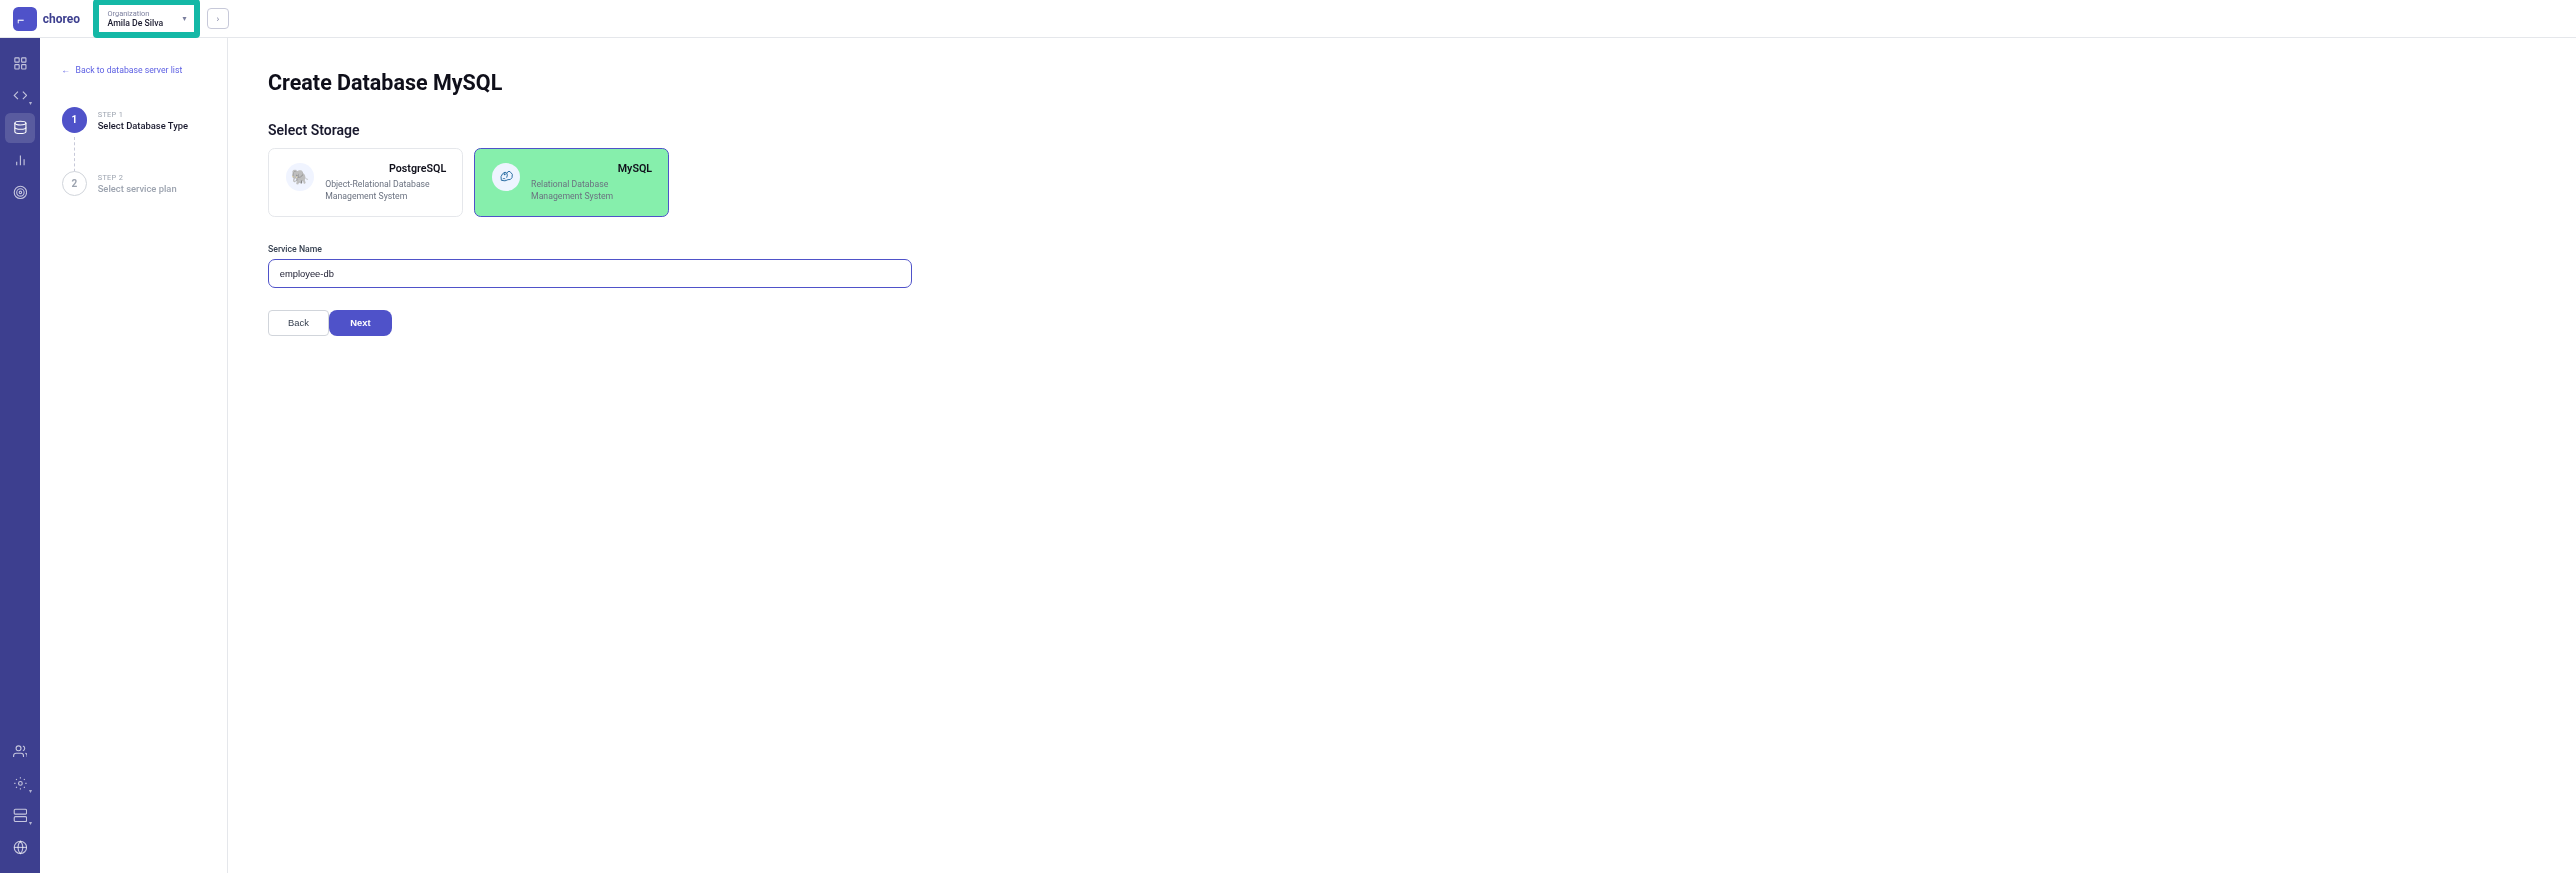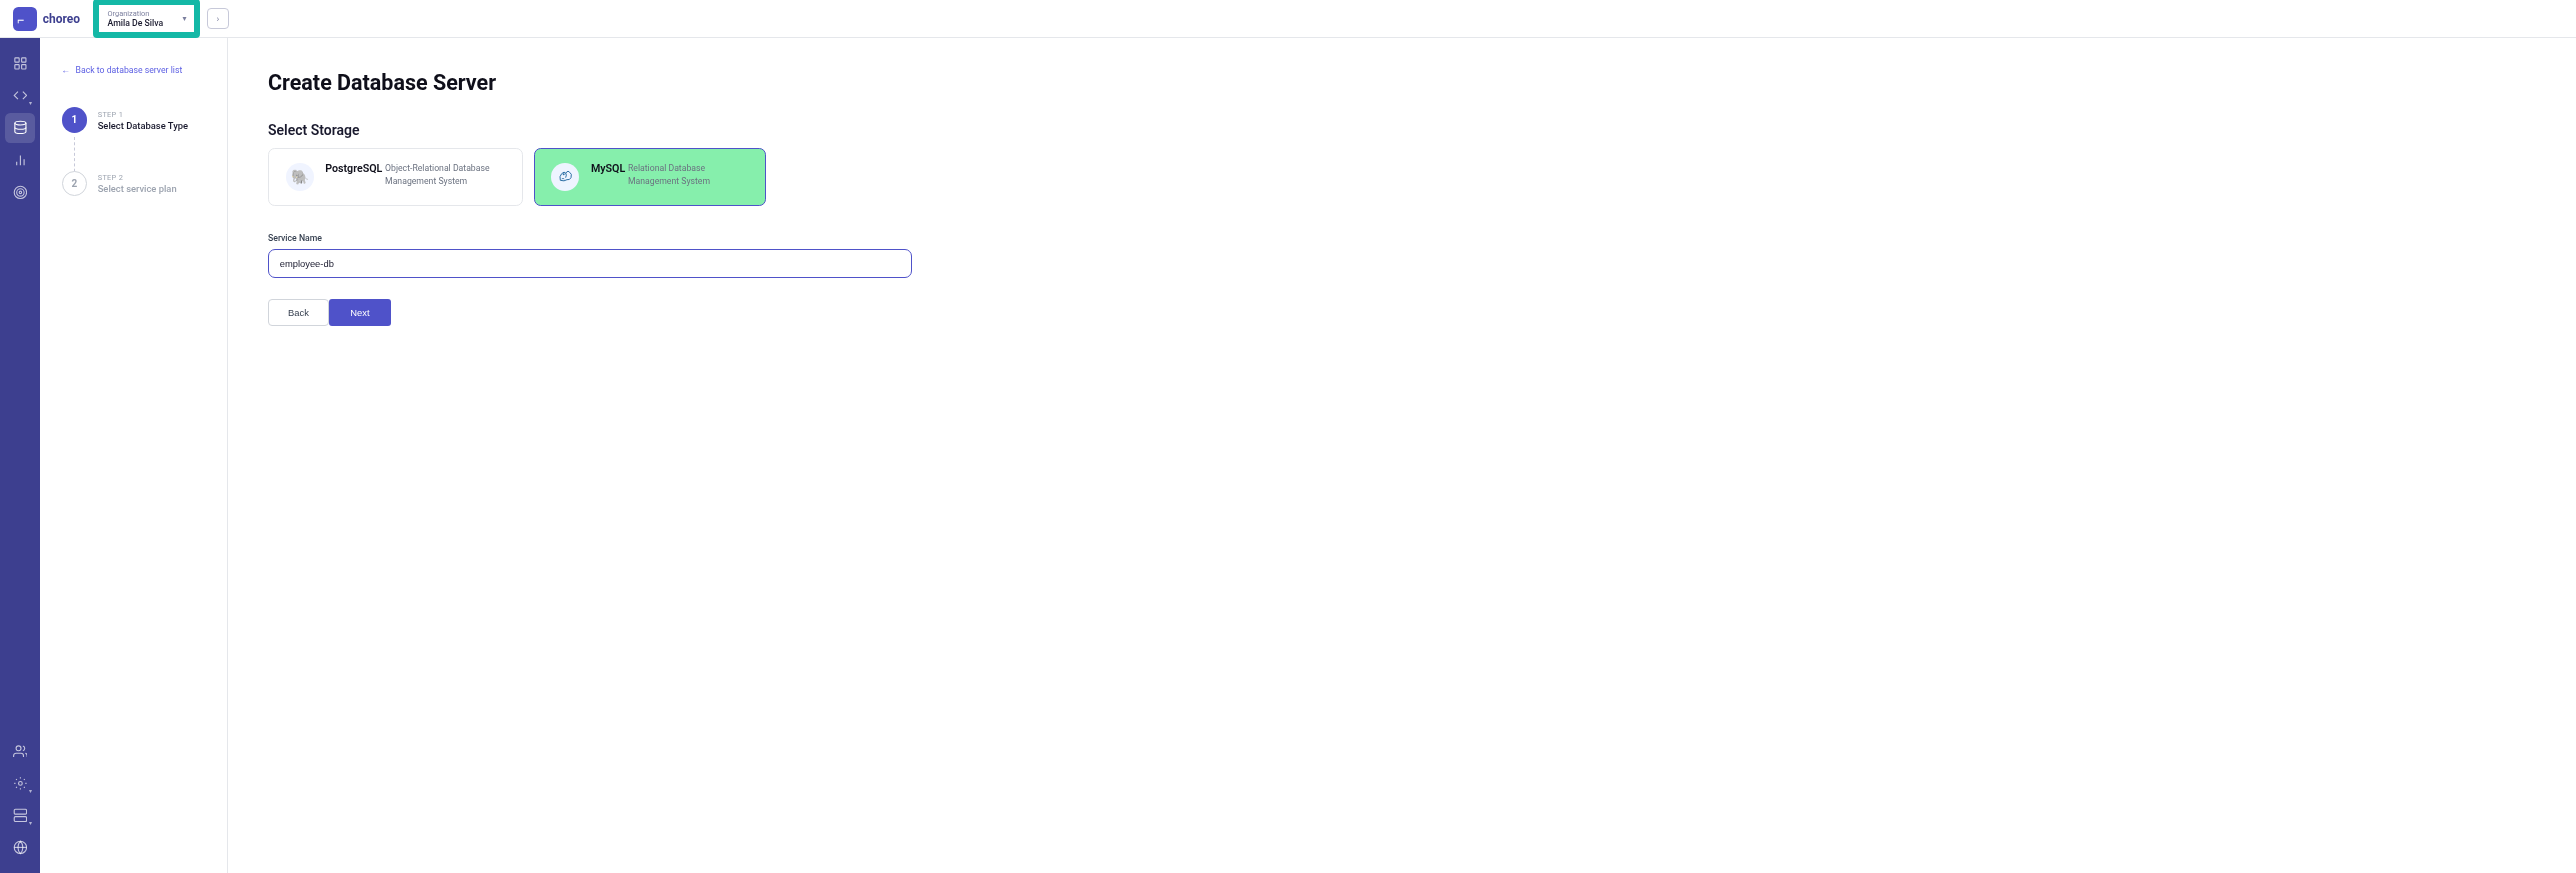--- a/index.html
+++ b/index.html
@@ -193,21 +193,21 @@
       display: flex;
       align-items: flex-start;
       gap: 10.7px;
       cursor: pointer;
       min-width: 161px;
       background: #fff;
       transition: border-color 0.15s;
     }
     .storage-card.selected { border-color: #4f52c9; border-width: 1.3px; background: #86efac; }
     .card-icon { width: 29.5px; height: 29.5px; flex-shrink: 0; display: flex; align-items: center; justify-content: center; }
-    .card-info { display: flex; flex-direction: row; gap: 2.7px; }
+    .card-info { display: flex; flex-direction: column; gap: 2.7px; align-items: flex-end; }
     .card-name { font-size: 10.7px; font-weight: 600; color: #0f0f1a; }
     .card-desc { font-size: 8.7px; color: #6b7280; line-height: 1.4; max-width: 121px; }
 
     
     .field-group { margin-bottom: 21.5px; }
     .field-label { font-size: 8.7px; font-weight: 500; color: #374151; margin-bottom: 5.4px; }
     .field-input {
       width: 100%;
       border: 1px solid #4f52c9;
       border-radius: 7px;
@@ -230,25 +230,25 @@
       border-radius: 4px;
       background: #fff;
       color: #374151;
       font-size: 9.4px;
       font-weight: 500;
       cursor: pointer;
     }
     .btn-next {
       padding: 6.7px 21.5px;
       border: none;
-      border-radius: 3px;
+      border-radius: 8px;
       background: #4f52c9;
       color: #fff;
       font-size: 9.4px;
-      font-weight: 400;
+      font-weight: 700;
       cursor: pointer;
     }
   </style>
 </head>
 <body>
 
 <div class="header">
   <div class="logo">
     <svg class="logo-icon" viewBox="0 0 36 36" fill="none" xmlns="http://www.w3.org/2000/svg">
       <rect width="36" height="36" rx="8" fill="#4f52c9"></rect>
@@ -370,21 +370,21 @@
           <div class="step-circle inactive">2</div>
           <div class="step-info">
             <div class="step-label">STEP 2</div>
             <div class="step-title" style="color:#9ca3af;">Select service plan</div>
           </div>
         </div>
       </div>
     </div>
 
     <div class="form-area">
-      <h1 class="page-title">Create Database Server</h1>
+      <h1 class="page-title">Create Database MySQL</h1>
 
       <div class="section-label">Select Storage</div>
 
       <div class="storage-cards">
 
         <div class="storage-card">
           <div class="card-icon">
             <svg width="28" height="28" viewBox="0 0 42 42" fill="none" xmlns="http://www.w3.org/2000/svg">
               <circle cx="21" cy="21" r="21" fill="#f0f4ff"></circle>
               <text x="8" y="29" font-size="22" font-family="serif" fill="#336791">🐘</text>

